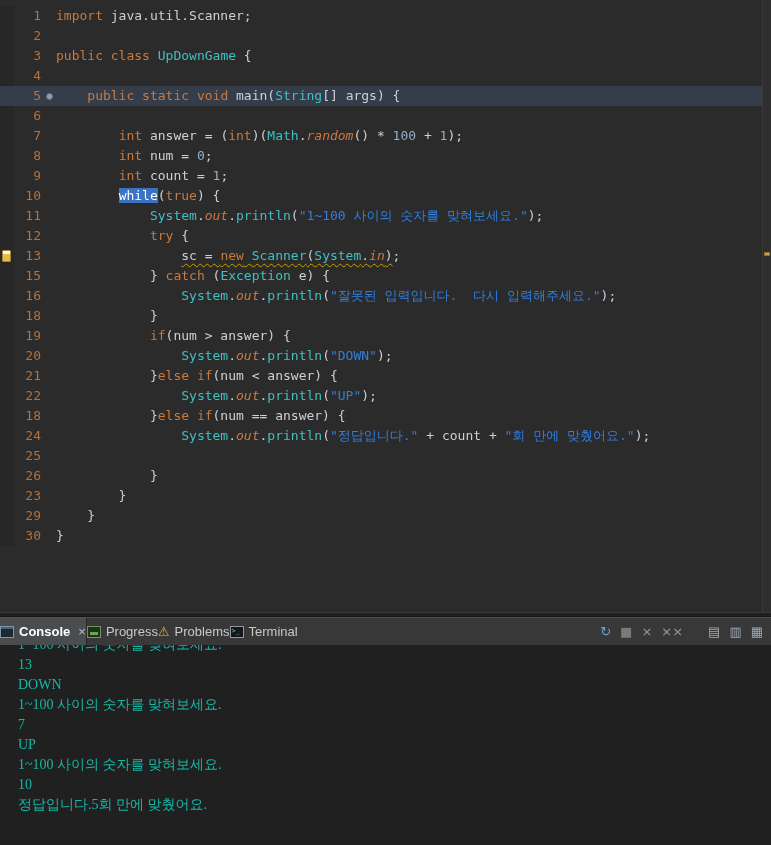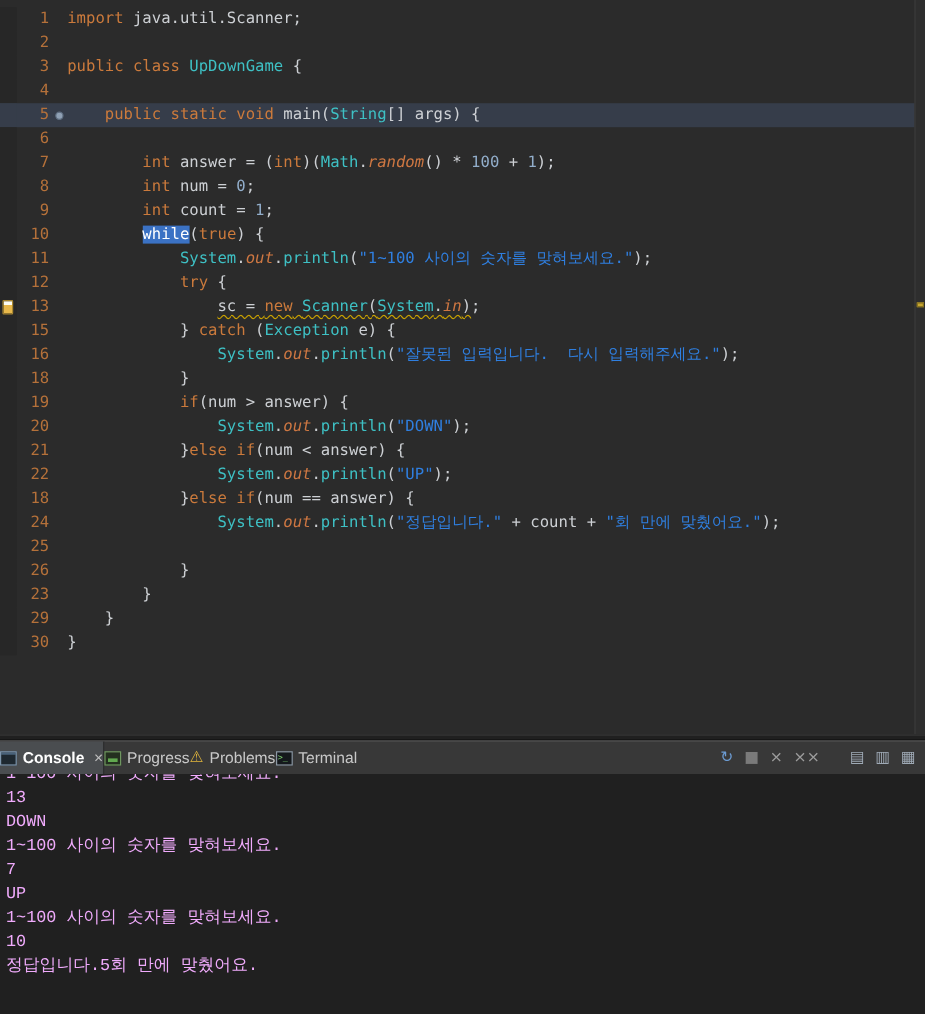--- a/index.html
+++ b/index.html
@@ -43,21 +43,21 @@
   .ticon-progress::after{content:"";position:absolute;left:2px;bottom:2px;width:8px;height:3px;background:#61A94F}
   .ticon-problems{color:#E0B53C;font-size:13px;line-height:1;font-family:"DejaVu Sans",sans-serif;width:auto;height:auto}
   .ticon-terminal{background:#14181C;border:1px solid #8C98A4}
   .ticon-terminal::after{content:">_";position:absolute;left:1px;top:1px;font-size:7px;line-height:1;color:#7FD070;font-family:"DejaVu Sans Mono",monospace}
   .toolbar{margin-left:auto;display:flex;align-items:center;gap:9px;padding-right:8px}
   .tbicon{font-size:13px;line-height:1;font-family:"DejaVu Sans",sans-serif;cursor:default}
   .tbicon.group-start{margin-left:16px}
 
   .status{height:23px;line-height:22px;background:#2D2D2D;color:#ABABAB;font-family:"Liberation Sans",sans-serif;font-size:13px;padding:0 3px;border-bottom:1px solid #1A1A1A;white-space:nowrap;overflow:hidden}
 
-  .output{flex:1;background:#202020;color:#f0abfc;font-size:14px;line-height:20px;padding:0 5px;overflow:hidden;font-family:Liberation Mono, monospace}
+  .output{flex:1;background:#202020;color:#14b8a6;font-size:14px;line-height:20px;padding:0 18px;overflow:hidden;font-family:Liberation Serif, serif}
   .out-line{height:20px;white-space:pre}
   .out-line.clipped{height:10px;overflow:hidden}
   .out-line.clipped span{display:block;margin-top:-10px}
 </style>
 </head>
 <body>
 
 <div class="app">
 
   <div class="editor">

